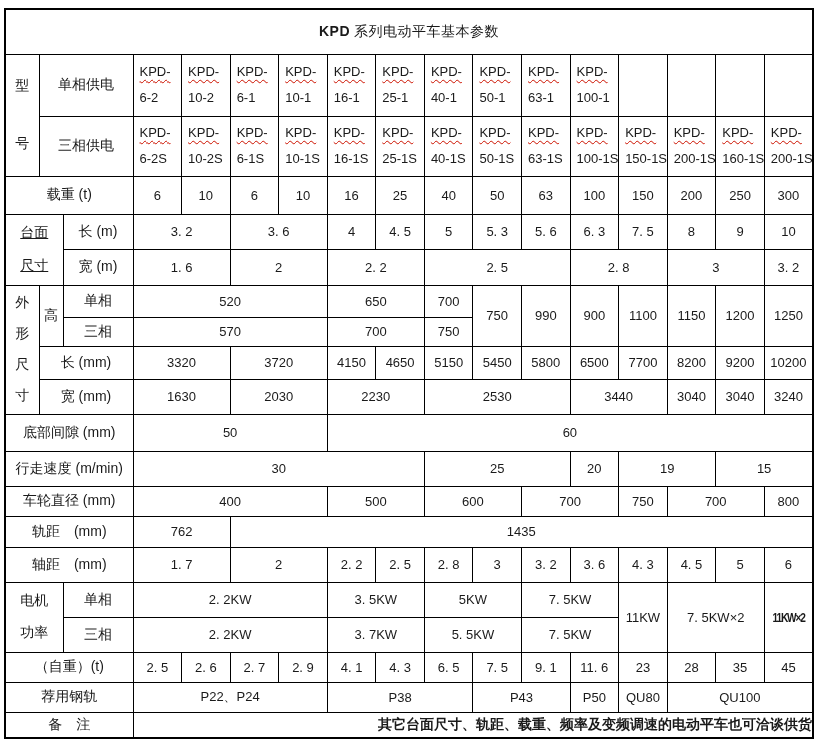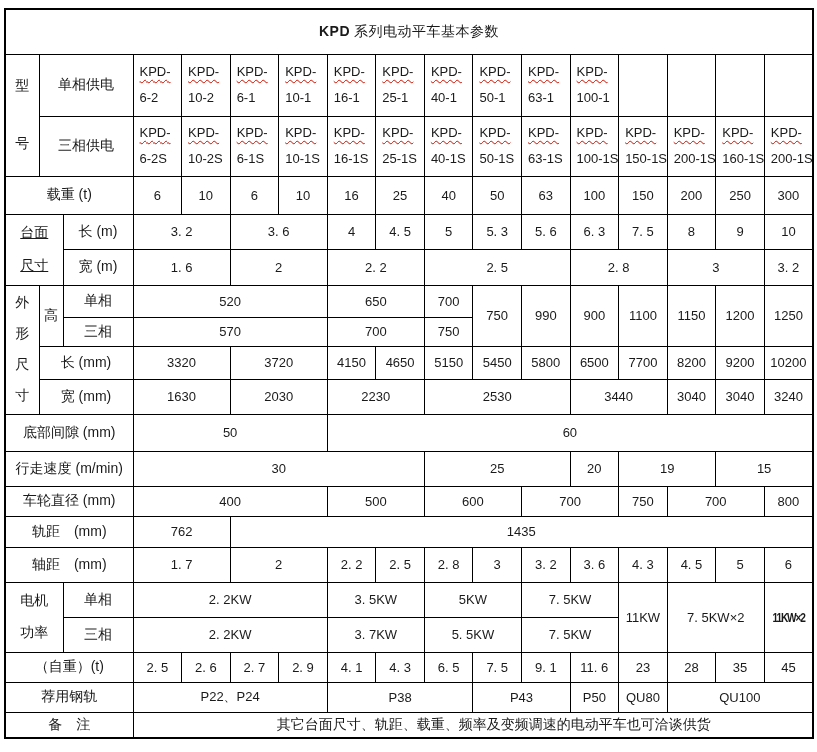--- a/index.html
+++ b/index.html
@@ -39,21 +39,21 @@
     text-underline-offset: 3px;
   }
   .vstack {
     display: flex; flex-direction: column;
     justify-content: space-around; align-items: center;
     width: 100%; margin: 0 auto;
   }
   .h116 { height: 116px; } .h124 { height: 124px; }
   .h66 { height: 66px; text-decoration: underline; }  .h64 { height: 64px; }
   .condensed { display: inline-block; font-weight: bold; letter-spacing: -1.5px; transform: scaleX(0.78); }
-  .remark-cell { text-align: center; padding-left: 42px; }
+  .remark-cell { text-align: right; padding-left: 42px; font-weight: bold; }
 </style>
 </head>
 <body>
 
 <div class="page">
 <table class="spec">
 <colgroup>
   <col style="width:34px">
         <col style="width:24px">
         <col style="width:70px">

